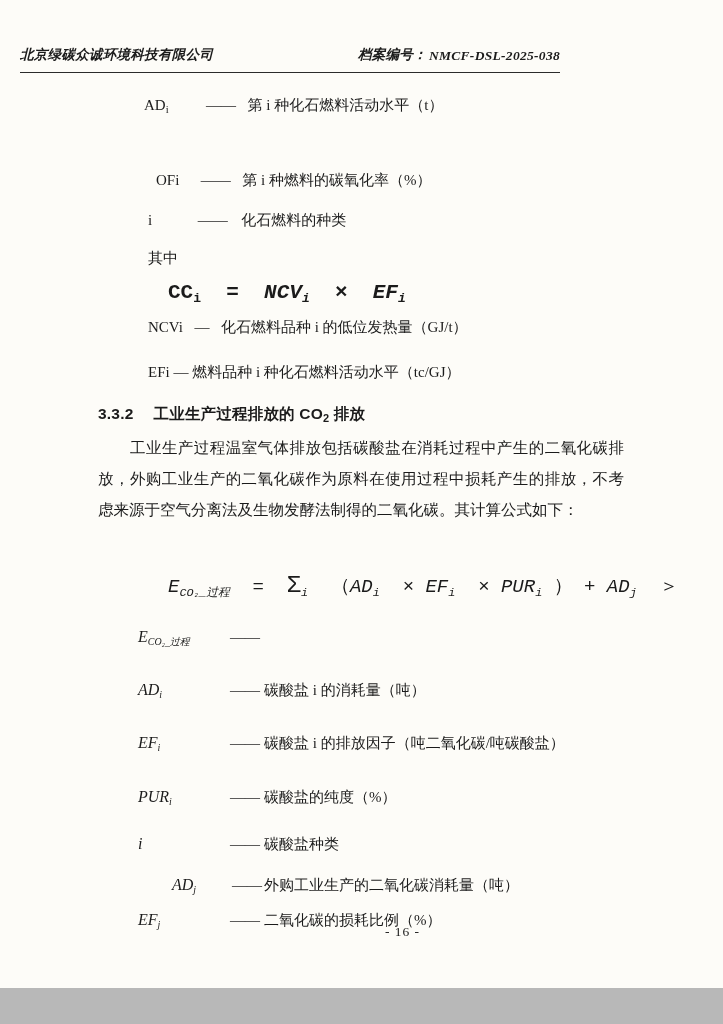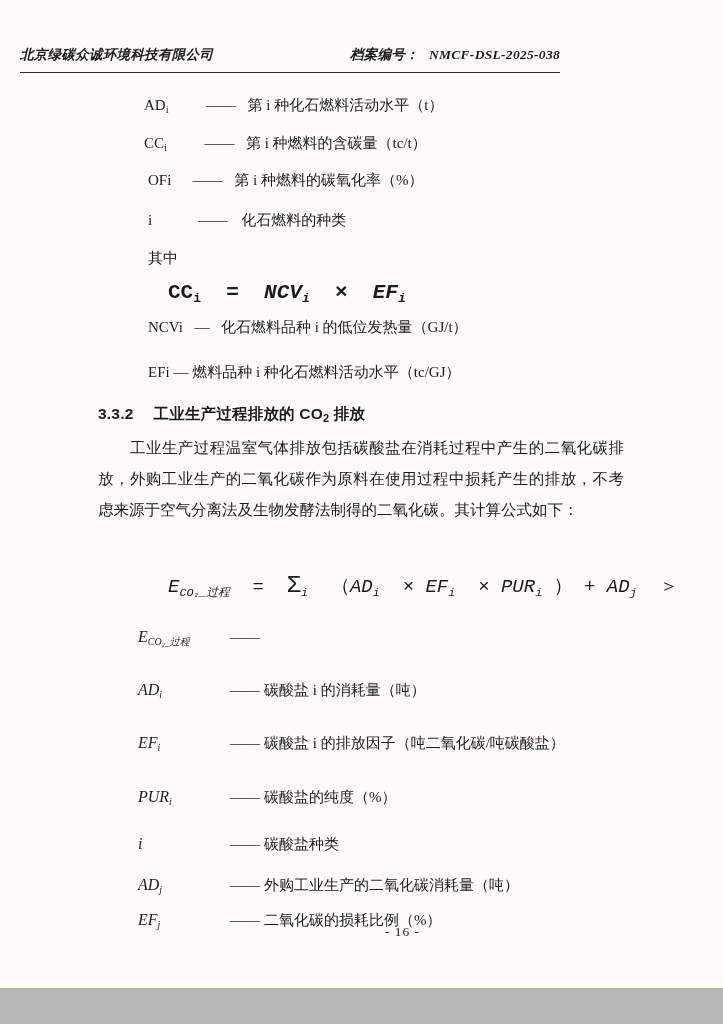--- a/index.html
+++ b/index.html
@@ -26,22 +26,22 @@
     display: flex;
     justify-content: space-between;
     align-items: baseline;
     font-size: 13.5px;
     font-style: italic;
     font-weight: bold;
     letter-spacing: 0.3px;
   }
   .header .right {
     display: flex;
-    gap: 10px;
-    align-items: center;
+    gap: 2px;
+    align-items: flex-end;
   }
   .header-rule {
     position: absolute;
     top: 72px;
     left: 20px;
     width: 540px;
     height: 1px;
     background: #2b2b2b;
   }
   
@@ -139,29 +139,22 @@
   <div class="header-rule"></div>
 
   <div class="defline" style="left:144px; top:96px;">
     <span class="sym">AD<span class="sub">i</span></span>
     <span style="display:inline-block;width:30px"></span>
     <span>——</span>
     <span style="display:inline-block;width:4px"></span>
     <span>第 i 种化石燃料活动水平（t）</span>
   </div>
 
-  <div class="defline" style="left:144px; top:134px;">
-    <span class="sym">CC<span class="sub">i</span></span>
-    <span style="display:inline-block;width:30px"></span>
-    <span>——</span>
-    <span style="display:inline-block;width:4px"></span>
-    <span>第 i 种燃料的含碳量（tc/t）</span>
-  </div>
-
-  <div class="defline" style="left:148px; top:171px;">
+
+  <div class="defline" style="left:156px; top:171px;">
     <span class="sym">OFi</span>
     <span style="display:inline-block;width:14px"></span>
     <span>——</span>
     <span style="display:inline-block;width:4px"></span>
     <span>第 i 种燃料的碳氧化率（%）</span>
   </div>
 
   <div class="defline" style="left:148px; top:211px;">
     <span class="sym">i</span>
     <span style="display:inline-block;width:38px"></span>
@@ -233,21 +226,21 @@
     <span class="dash">——</span>
     <span class="txt">碳酸盐的纯度（%）</span>
   </div>
 
   <div class="symrow" style="left:138px; top:835px;">
     <span class="symcell"><span class="itl">i</span><span class="subi"></span></span>
     <span class="dash">——</span>
     <span class="txt">碳酸盐种类</span>
   </div>
 
-  <div class="symrow" style="left:138px; top:876px;">
+  <div class="symrow" style="left:138px; top:876px;text-align:center;">
     <span class="symcell"><span class="itl">AD</span><span class="subi">j</span></span>
     <span class="dash">——</span>
     <span class="txt">外购工业生产的二氧化碳消耗量（吨）</span>
   </div>
 
   <div class="symrow" style="left:138px; top:911px;">
     <span class="symcell"><span class="itl">EF</span><span class="subi">j</span></span>
     <span class="dash">——</span>
     <span class="txt">二氧化碳的损耗比例（%）</span>
   </div>

